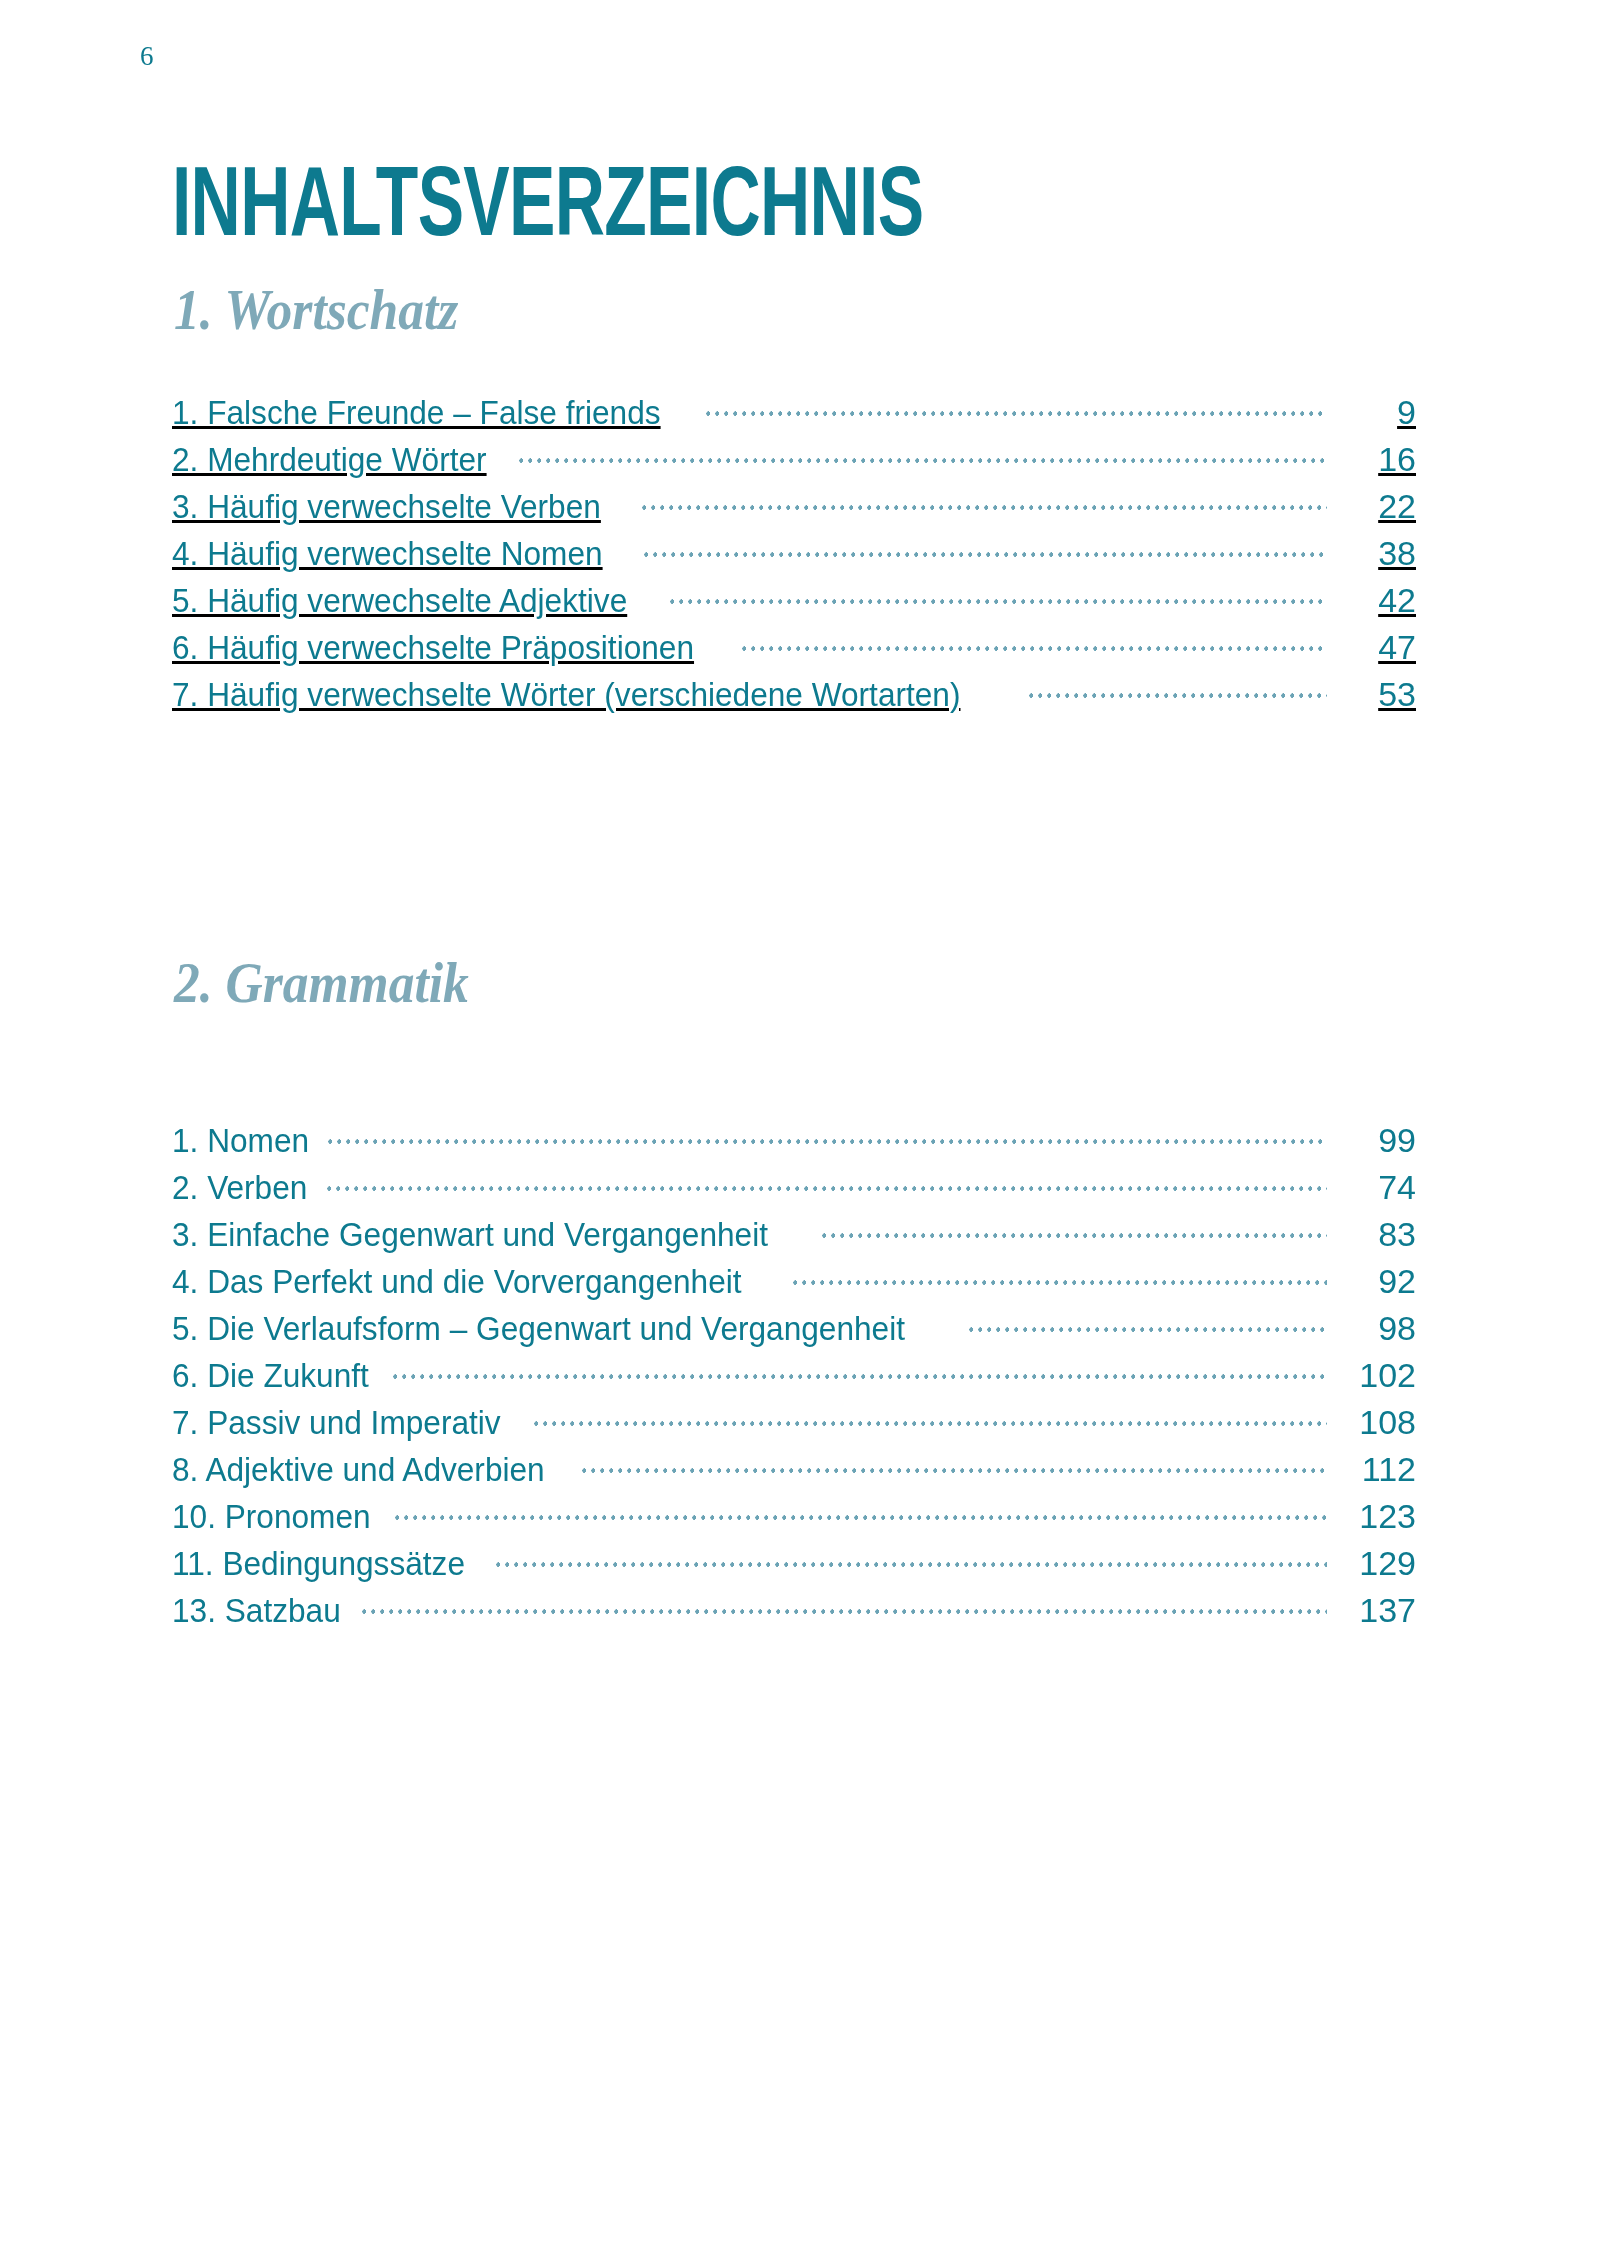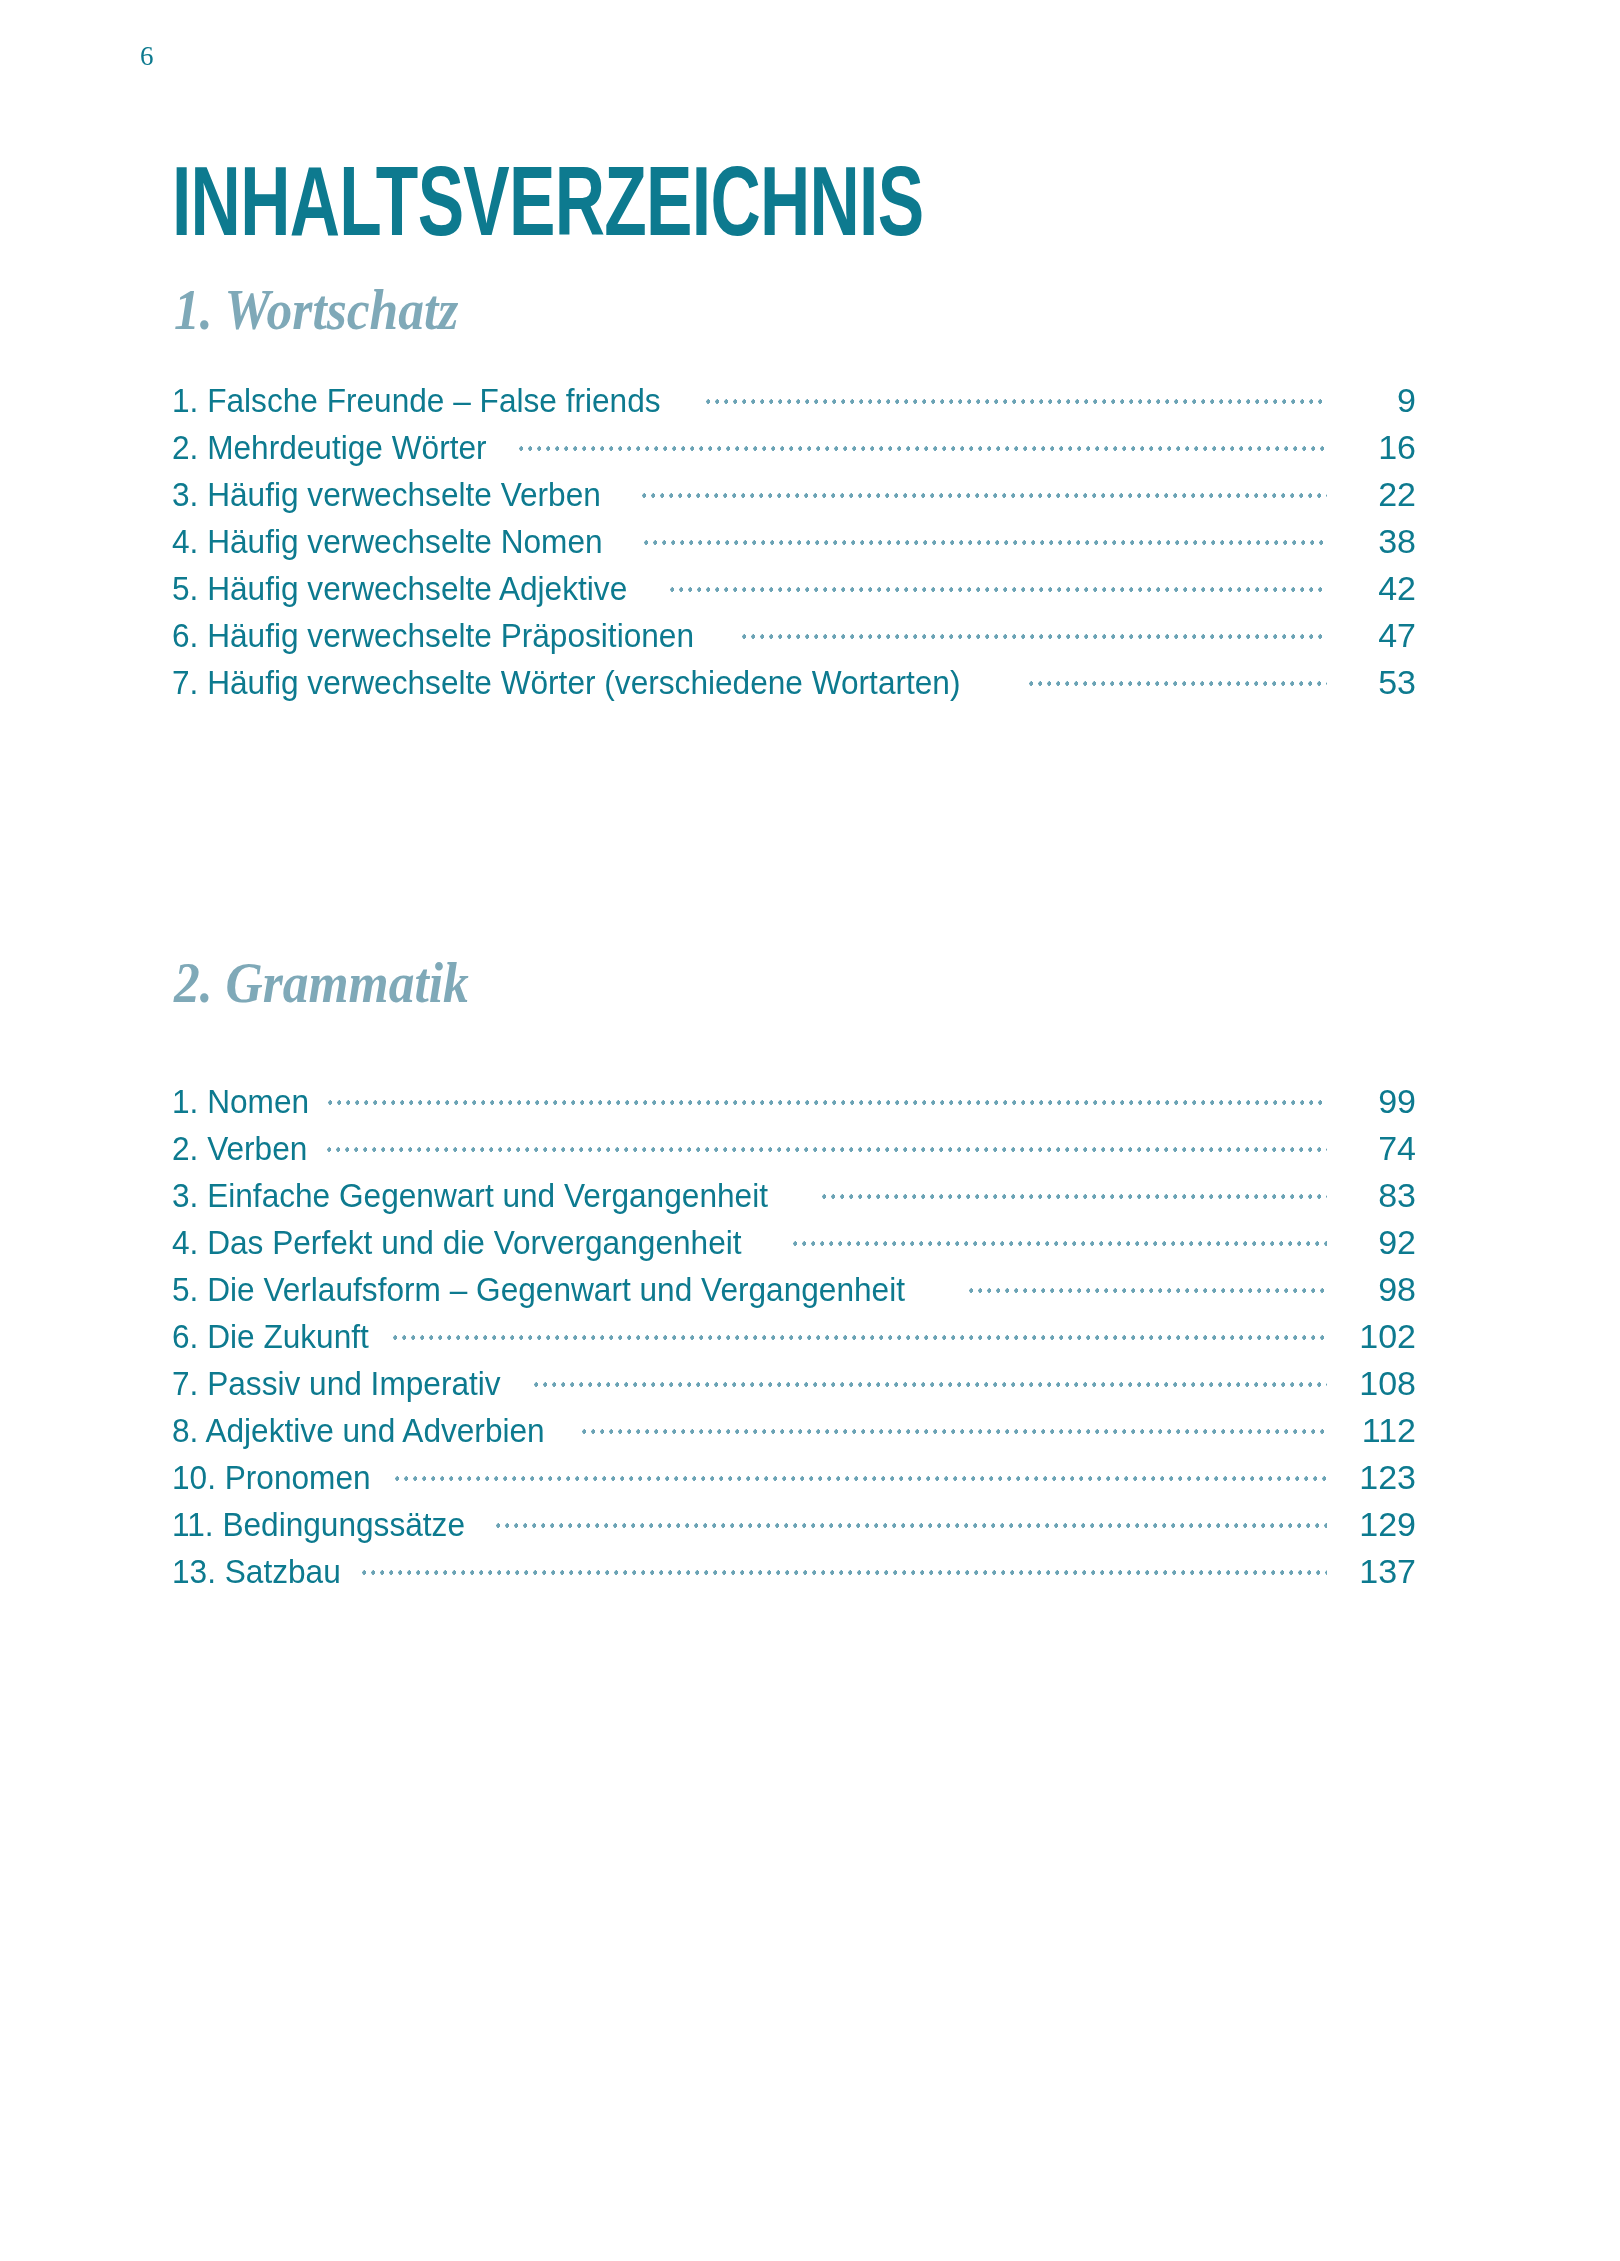--- a/index.html
+++ b/index.html
@@ -59,22 +59,22 @@
   }
   .section-heading.sec1 { top: 282px; }
   .section-heading.sec2 { top: 955px; }
 
   
   .toc-list {
     position: absolute;
     left: 172px;
     width: 1244px;
   }
-  .toc-list.list1 { top: 378px; }
-  .toc-list.list2 { top: 1079px; }
+  .toc-list.list1 { top: 390px; text-decoration: underline; }
+  .toc-list.list2 { top: 1118px; }
 
   .toc-row {
     display: flex;
     align-items: baseline;
     height: 47px;
     width: 100%;
   }
 
   .toc-label {
     font-family: "Liberation Sans Narrow", "Liberation Sans", sans-serif;

